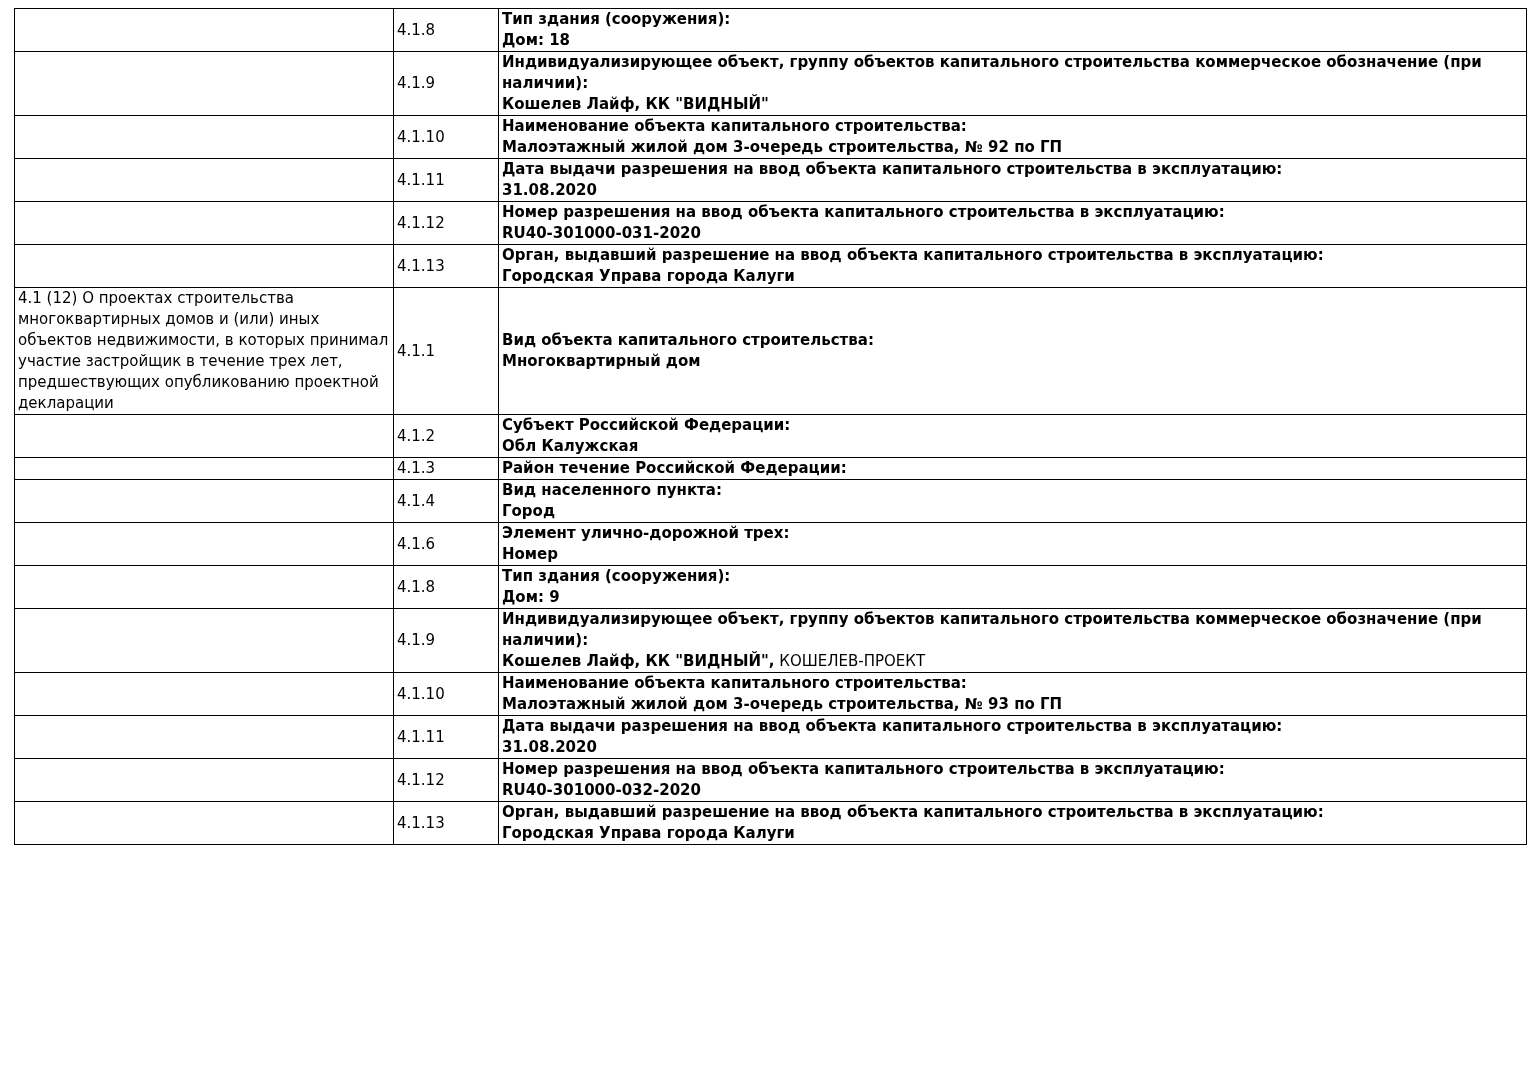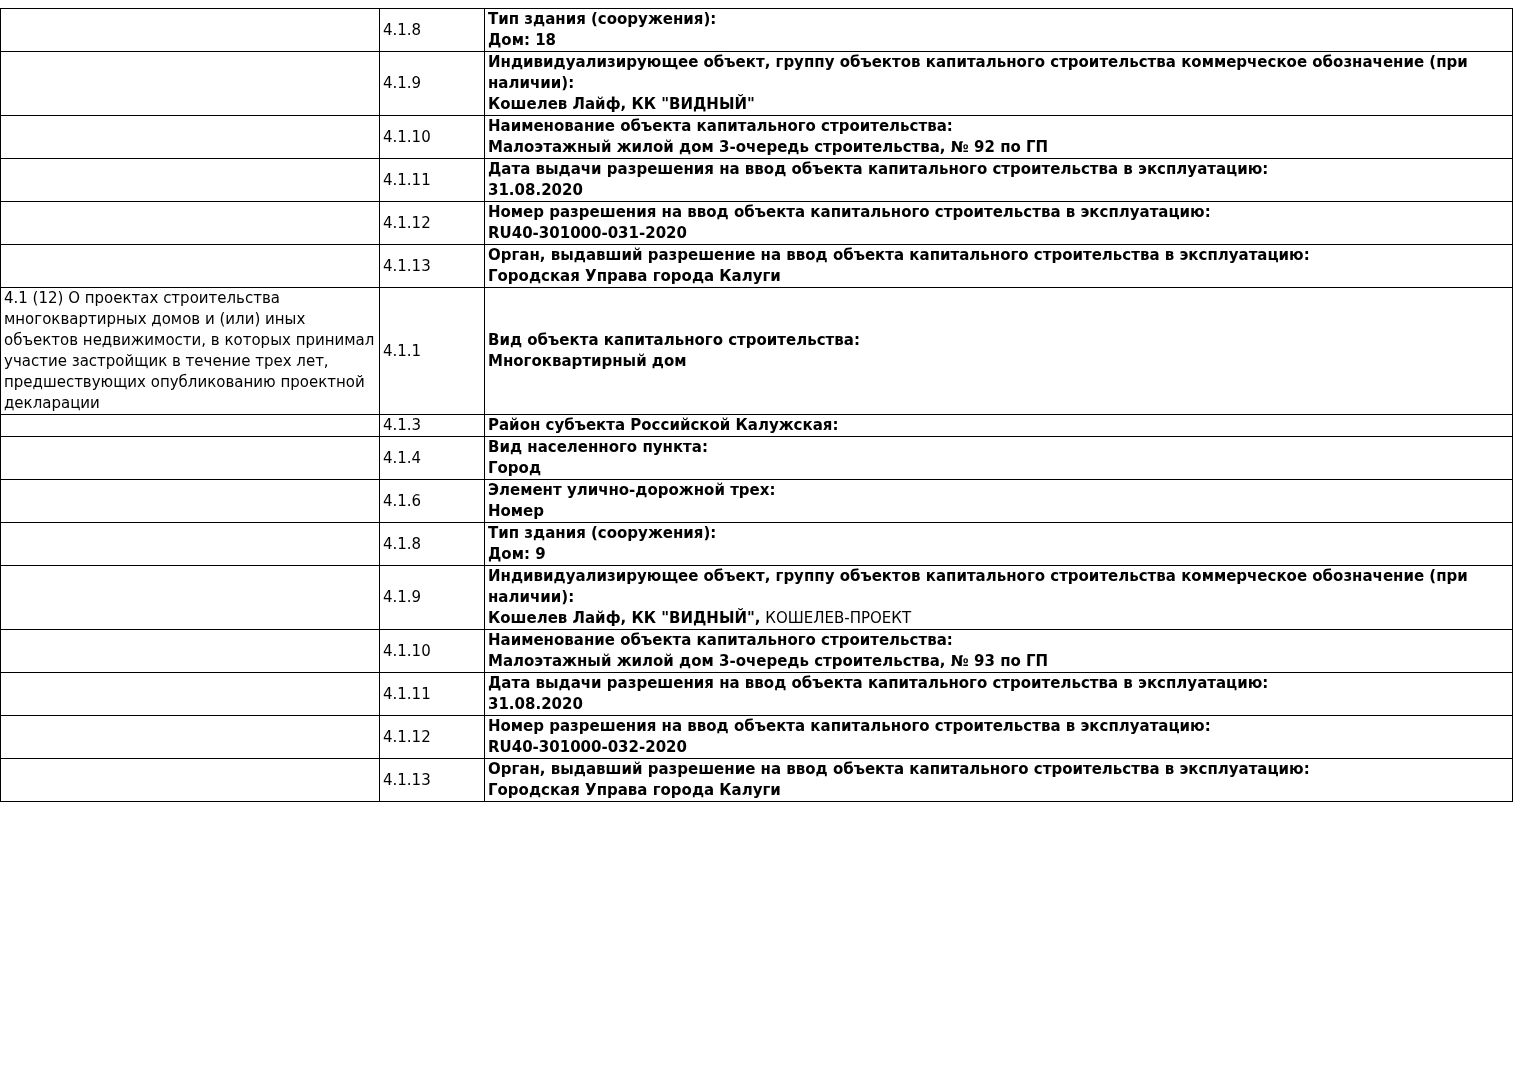--- a/index.html
+++ b/index.html
@@ -17,21 +17,21 @@
     width:1529px;
     height:1080px;
     background:#ffffff;
     overflow:hidden;
     position:relative;
   }
   table.decl{
     border-collapse:collapse;
     table-layout:fixed;
     width:1513px;
-    margin:8px 0 0 0;
+    margin:8px 0 0 14px;
   }
   table.decl td{
     border:1px solid #000000;
     vertical-align:middle;
     padding:0 3px;
     line-height:21px;
     word-wrap:break-word;
   }
   td.c-section{
     width:372px;
@@ -113,23 +113,31 @@
         <tr>
           <td class="c-section">4.1 (12) О проектах строительства многоквартирных домов и (или) иных объектов недвижимости, в которых принимал участие застройщик в течение трех лет, предшествующих опубликованию проектной декларации</td>
           <td class="c-code">4.1.1</td>
           <td class="c-content">
             <div class="field-label">Вид объекта капитального строительства:</div>
             <div class="field-value"><span class="vb">Многоквартирный дом</span></div>
           </td>
         </tr>
         <tr>
           <td class="c-section"></td>
+          <td class="c-code">4.1.2</td>
+          <td class="c-content">
+            <div class="field-label">Субъект Российской Федерации:</div>
+            <div class="field-value"><span class="vb">Обл Калужская</span></div>
+          </td>
+        </tr>
+        <tr>
+          <td class="c-section"></td>
           <td class="c-code">4.1.3</td>
           <td class="c-content">
-            <div class="field-label">Район субъекта Российской Калужская:</div>
+            <div class="field-label">Район течение Российской Федерации:</div>
           </td>
         </tr>
         <tr>
           <td class="c-section"></td>
           <td class="c-code">4.1.4</td>
           <td class="c-content">
             <div class="field-label">Вид населенного пункта:</div>
             <div class="field-value"><span class="vb">Город</span></div>
           </td>
         </tr>

